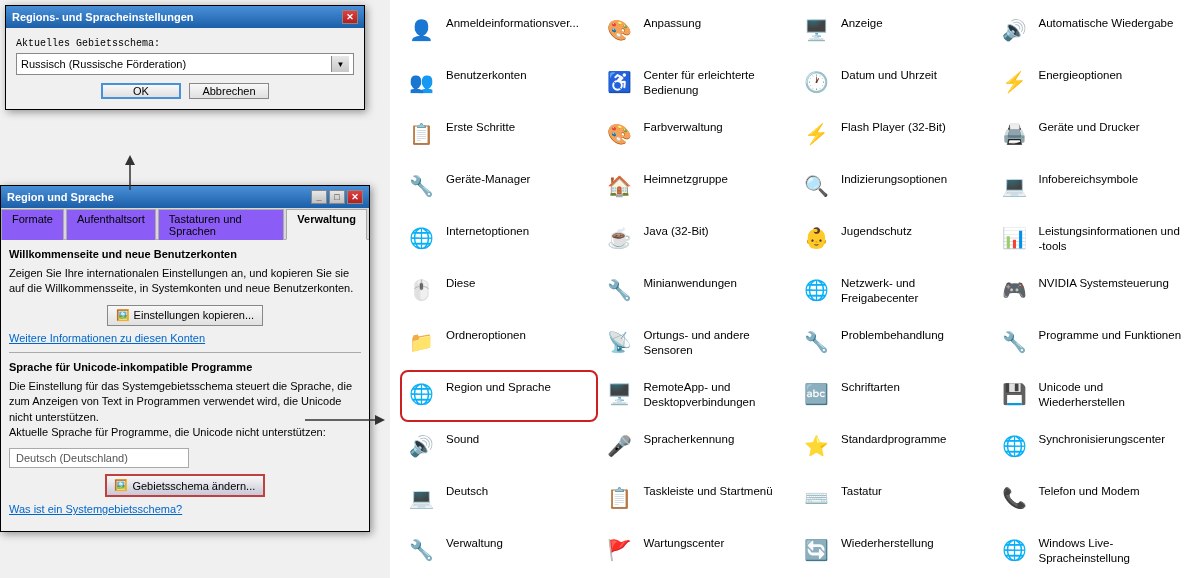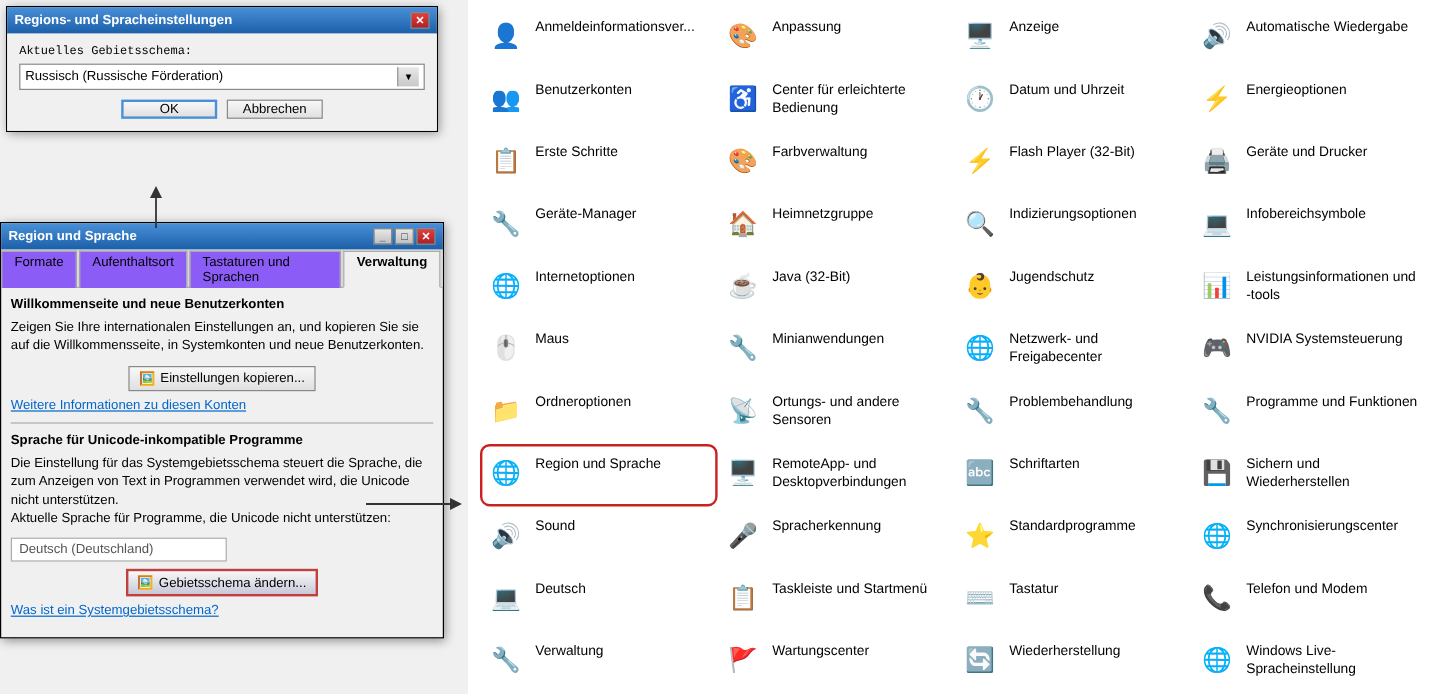--- a/index.html
+++ b/index.html
@@ -460,21 +460,21 @@
       <div class="cp-item">
         <div class="cp-icon">👶</div>
         <div class="cp-label">Jugendschutz</div>
       </div>
       <div class="cp-item">
         <div class="cp-icon">📊</div>
         <div class="cp-label">Leistungsinformationen und -tools</div>
       </div>
       <div class="cp-item">
         <div class="cp-icon">🖱️</div>
-        <div class="cp-label">Maus</div>
+        <div class="cp-label">Diese</div>
       </div>
       <div class="cp-item">
         <div class="cp-icon">🔧</div>
         <div class="cp-label">Minianwendungen</div>
       </div>
       <div class="cp-item">
         <div class="cp-icon">🌐</div>
         <div class="cp-label">Netzwerk- und Freigabecenter</div>
       </div>
       <div class="cp-item">
@@ -504,21 +504,21 @@
       <div class="cp-item">
         <div class="cp-icon">🖥️</div>
         <div class="cp-label">RemoteApp- und Desktopverbindungen</div>
       </div>
       <div class="cp-item">
         <div class="cp-icon">🔤</div>
         <div class="cp-label">Schriftarten</div>
       </div>
       <div class="cp-item">
         <div class="cp-icon">💾</div>
-        <div class="cp-label">Sichern und Wiederherstellen</div>
+        <div class="cp-label">Unicode und Wiederherstellen</div>
       </div>
       <div class="cp-item">
         <div class="cp-icon">🔊</div>
         <div class="cp-label">Sound</div>
       </div>
       <div class="cp-item">
         <div class="cp-icon">🎤</div>
         <div class="cp-label">Spracherkennung</div>
       </div>
       <div class="cp-item">

